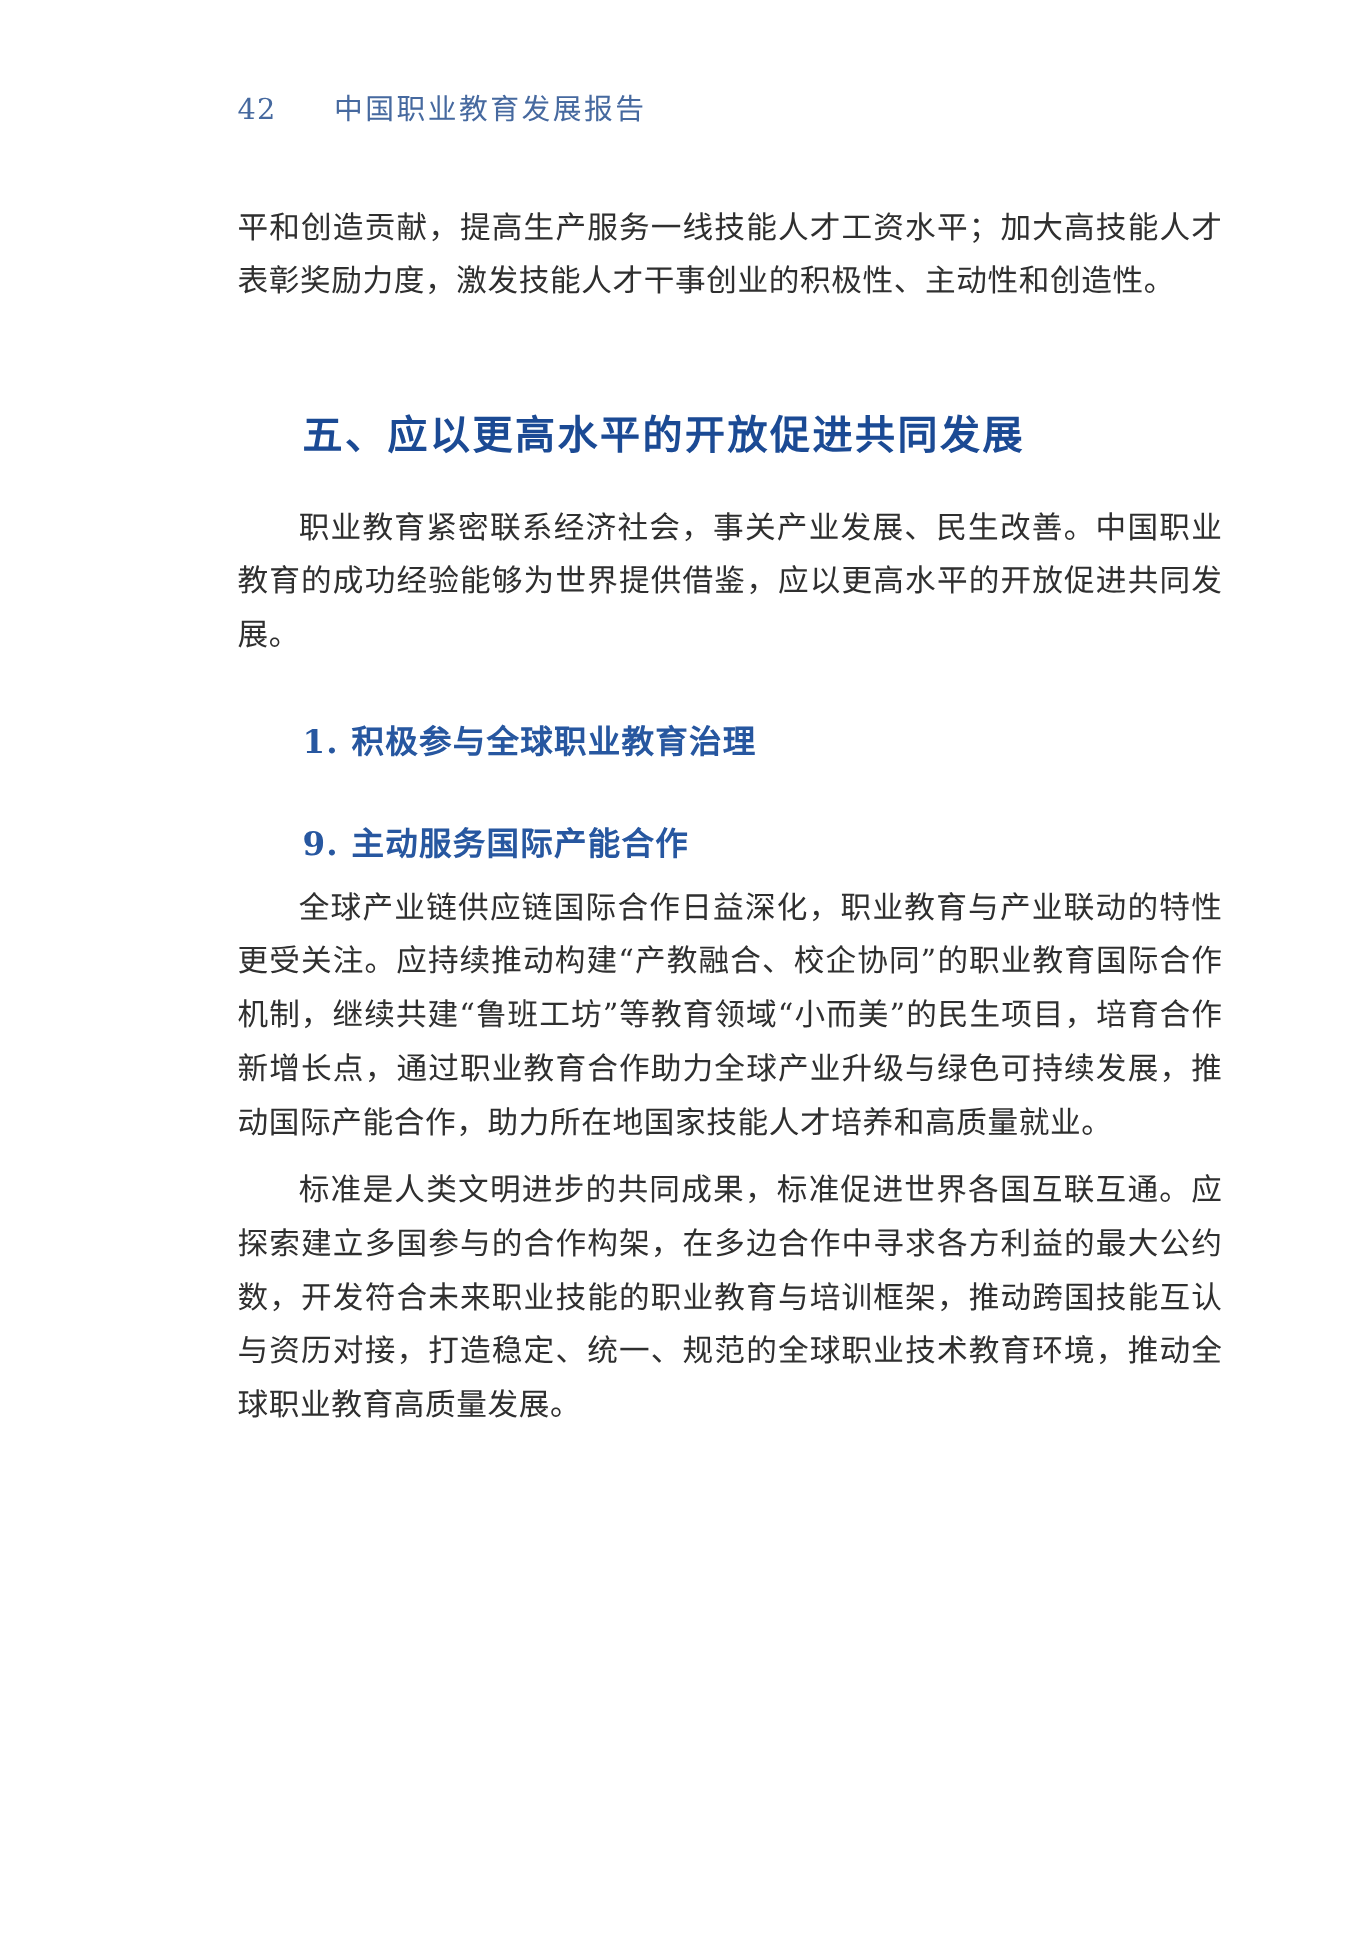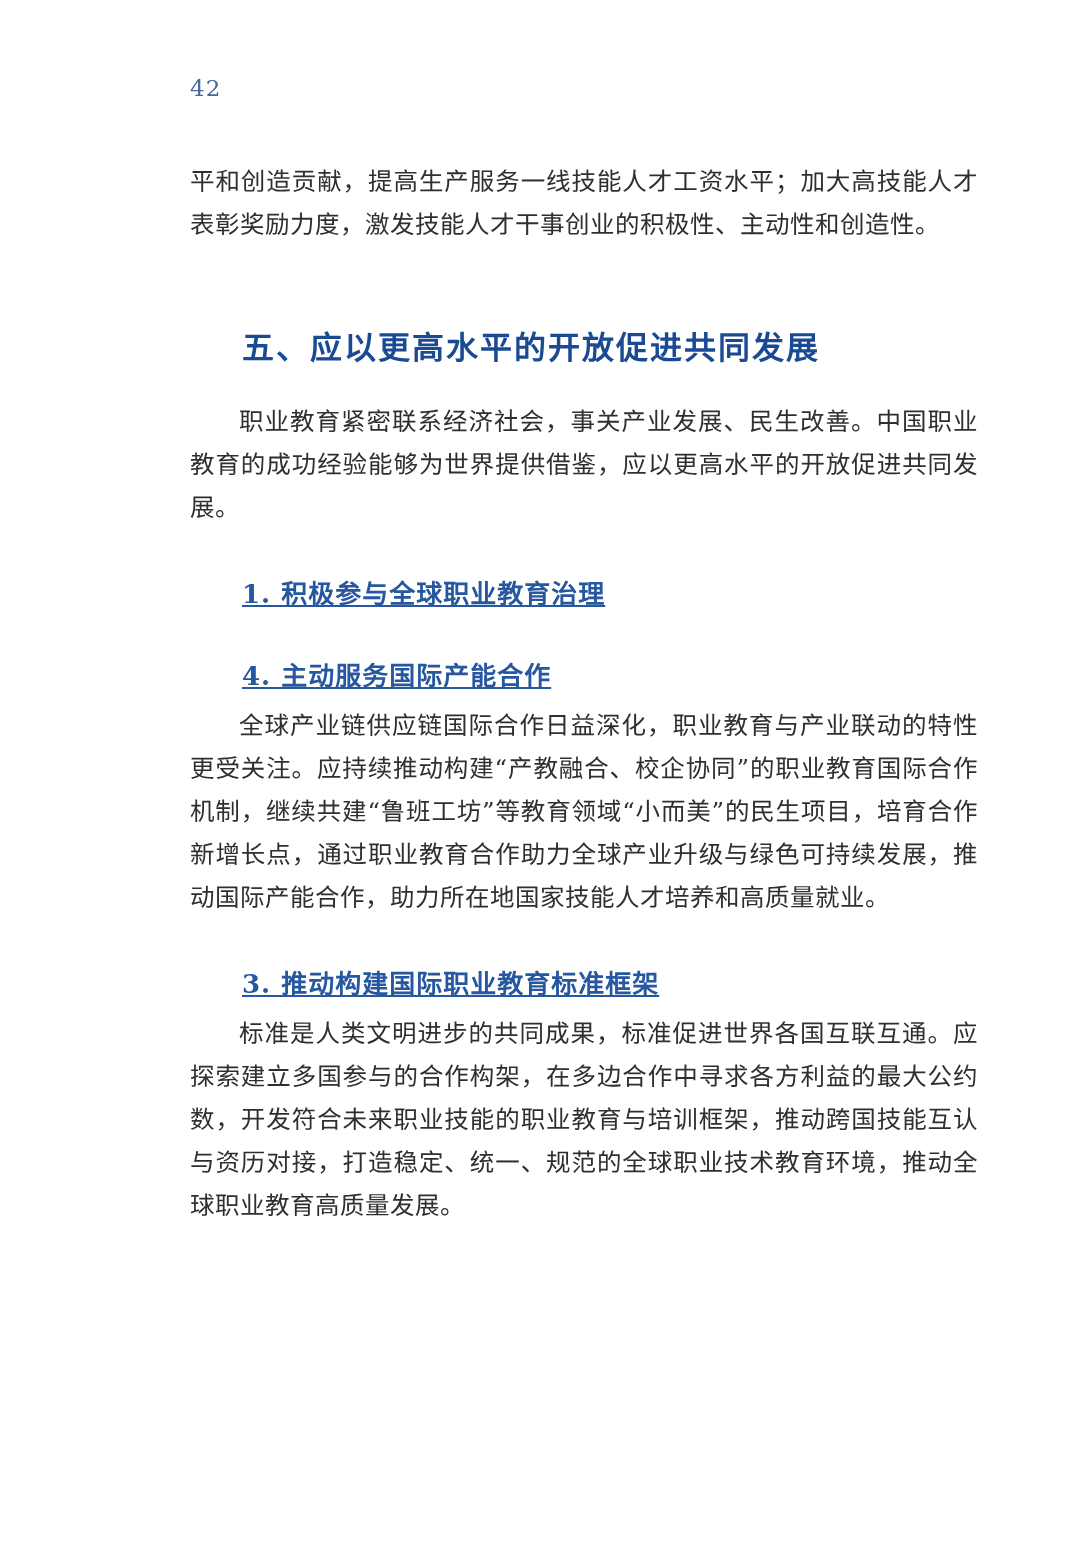--- a/index.html
+++ b/index.html
@@ -66,52 +66,51 @@
     margin: 0;
   }
   .sub-heading {
     margin: 48px 0 0 0;
     color: #2757a0;
     font-size: 26px;
     line-height: 34px;
     font-weight: bold;
     text-indent: 2em;
     letter-spacing: 1px;
-    text-decoration: underline;
   }
   .sub-body {
     margin-top: 11px;
   }
 </style>
 </head>
 <body>
 
 <div class="page">
 
   <header class="page-header">
     <span class="page-number">42</span>
+    <span class="report-title">中国职业教育发展报告</span>
   </header>
 
   <main class="content">
 
     <p class="body-para no-indent intro-block">平和创造贡献，提高生产服务一线技能人才工资水平；加大高技能人才表彰奖励力度，激发技能人才干事创业的积极性、主动性和创造性。</p>
 
     <h1 class="section-heading">五、应以更高水平的开放促进共同发展</h1>
 
     <p class="body-para section-intro">职业教育紧密联系经济社会，事关产业发展、民生改善。中国职业教育的成功经验能够为世界提供借鉴，应以更高水平的开放促进共同发展。</p>
 
     <section class="subsection">
       <h2 class="sub-heading">1. 积极参与全球职业教育治理</h2>
     </section>
 
     <section class="subsection">
-      <h2 class="sub-heading">4. 主动服务国际产能合作</h2>
+      <h2 class="sub-heading">9. 主动服务国际产能合作</h2>
       <p class="body-para sub-body">全球产业链供应链国际合作日益深化，职业教育与产业联动的特性更受关注。应持续推动构建“产教融合、校企协同”的职业教育国际合作机制，继续共建“鲁班工坊”等教育领域“小而美”的民生项目，培育合作新增长点，通过职业教育合作助力全球产业升级与绿色可持续发展，推动国际产能合作，助力所在地国家技能人才培养和高质量就业。</p>
     </section>
 
     <section class="subsection">
-      <h2 class="sub-heading">3. 推动构建国际职业教育标准框架</h2>
       <p class="body-para sub-body">标准是人类文明进步的共同成果，标准促进世界各国互联互通。应探索建立多国参与的合作构架，在多边合作中寻求各方利益的最大公约数，开发符合未来职业技能的职业教育与培训框架，推动跨国技能互认与资历对接，打造稳定、统一、规范的全球职业技术教育环境，推动全球职业教育高质量发展。</p>
     </section>
 
   </main>
 
 </div>
 
 </body></html>

